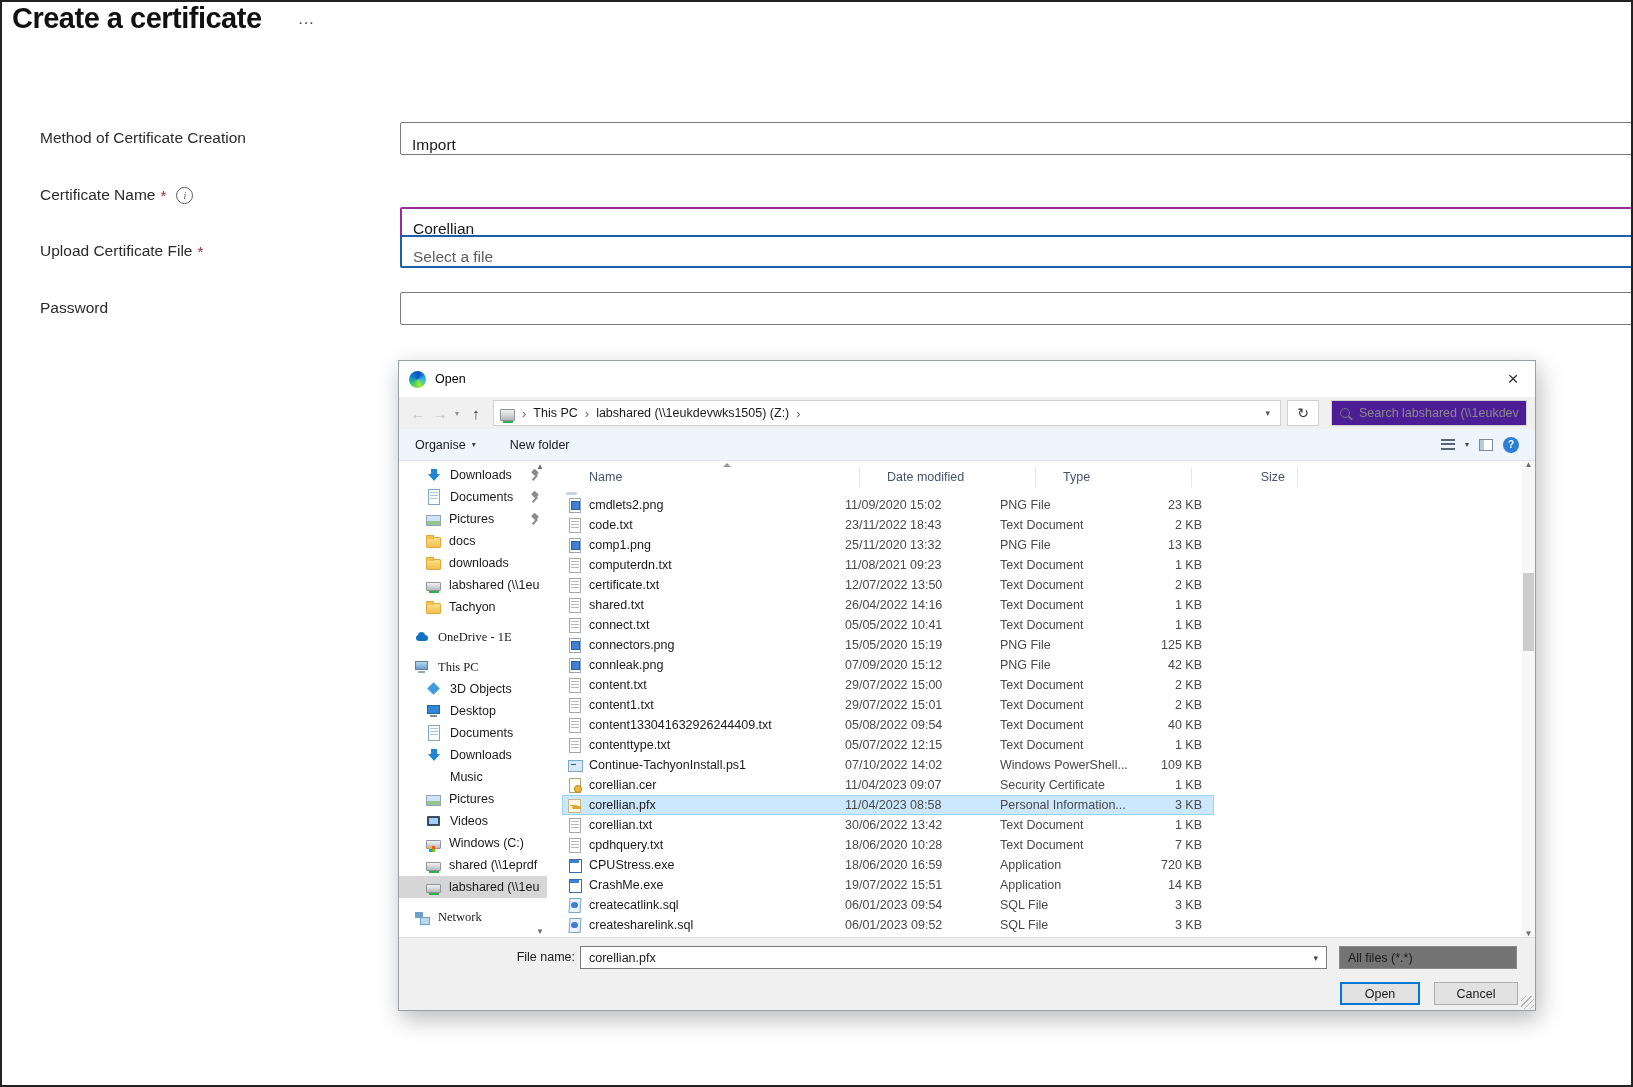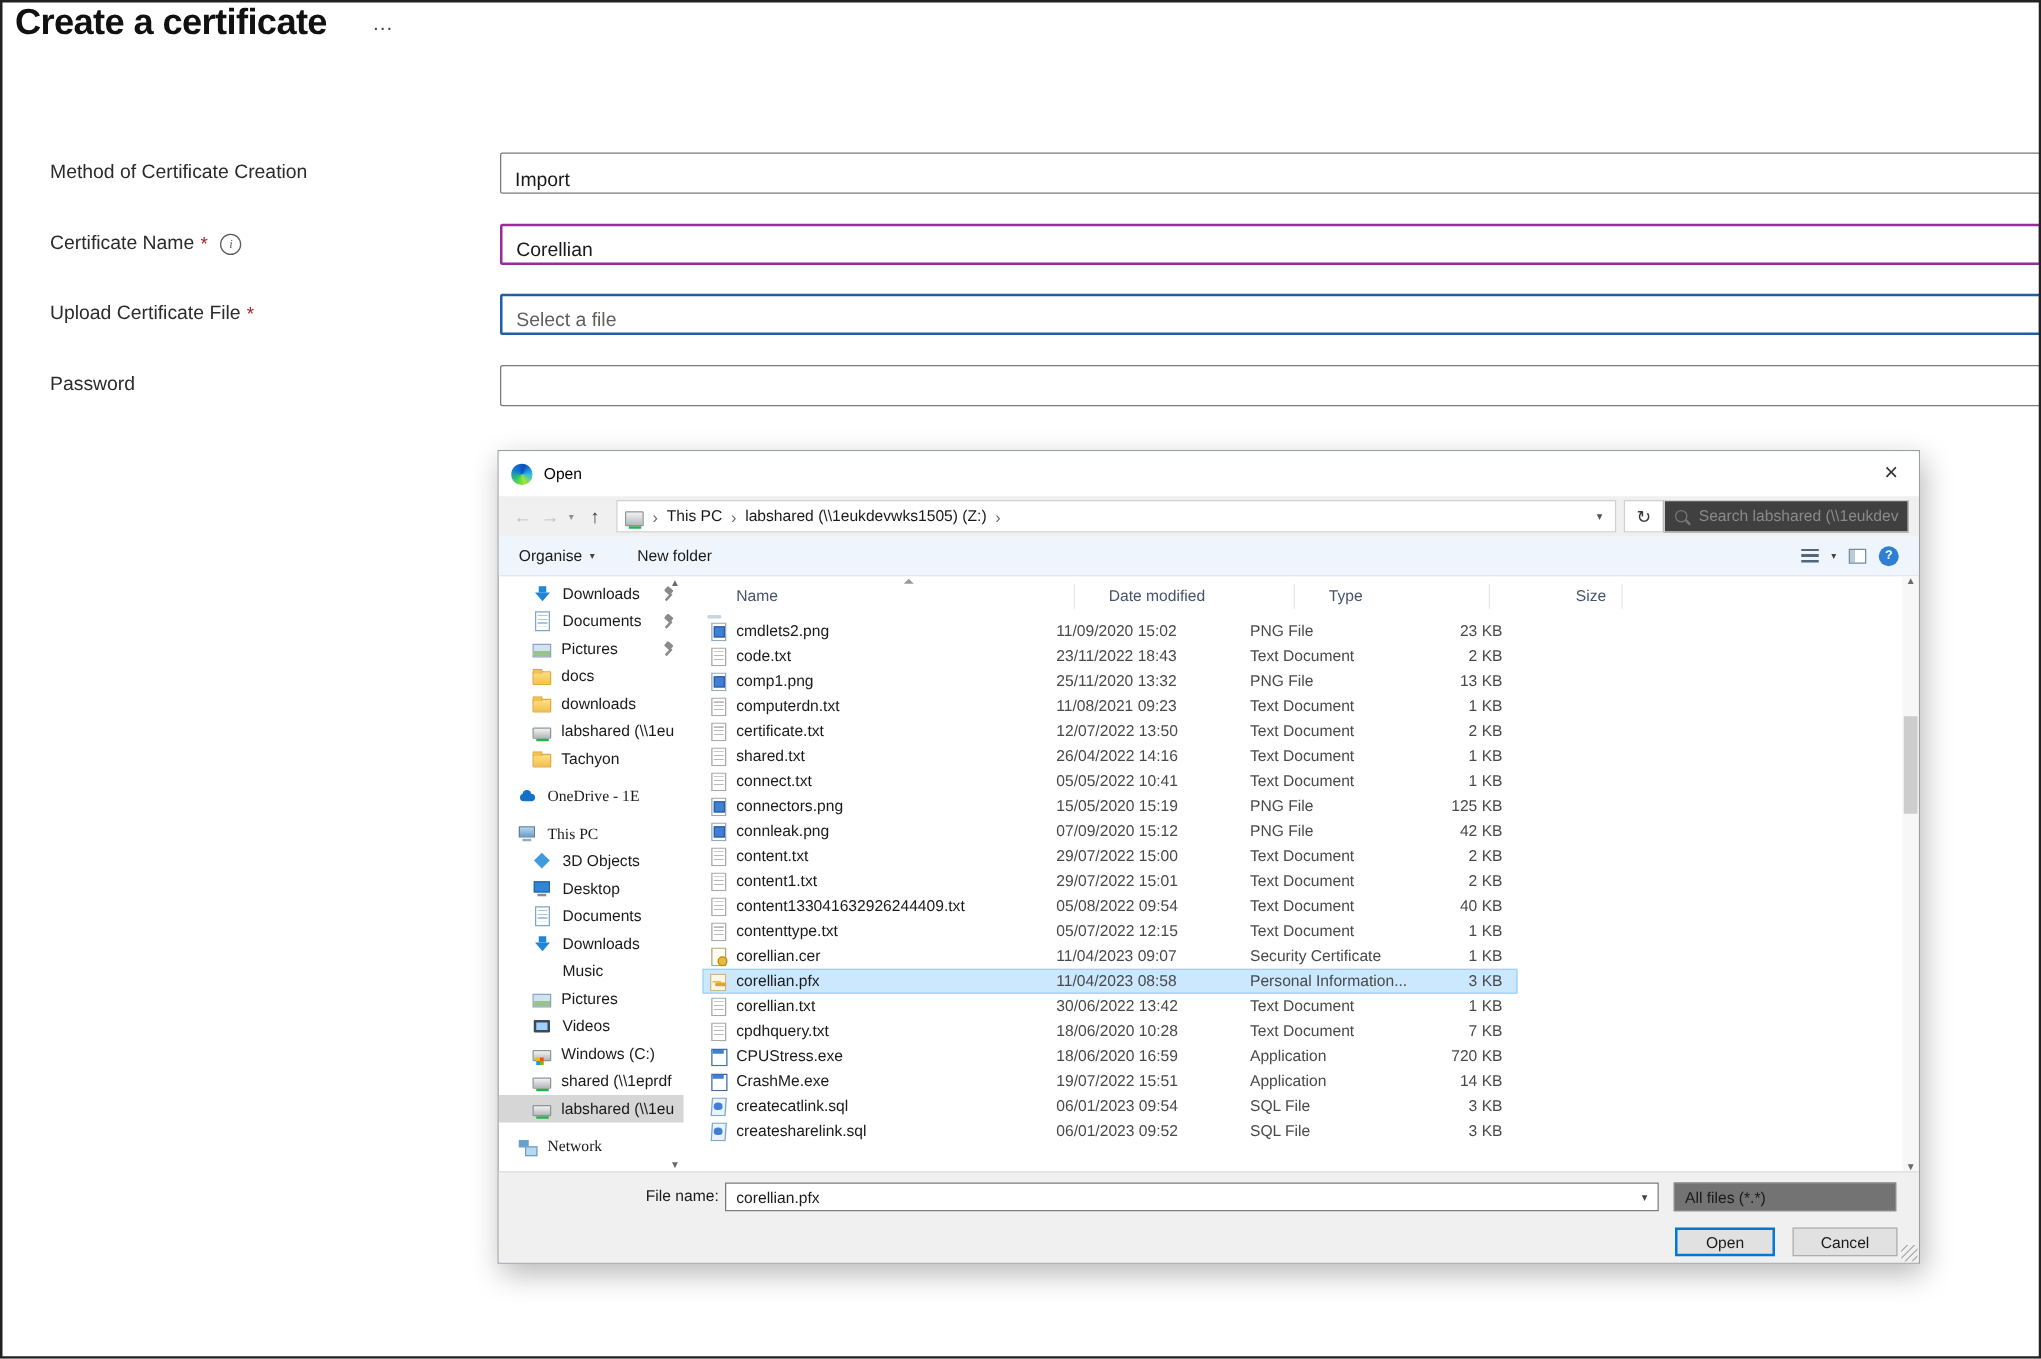--- a/index.html
+++ b/index.html
@@ -14,21 +14,21 @@
   .dots{color:#4a4a4a;font-size:17px;letter-spacing:1px;cursor:pointer;}
   .field-row{position:absolute;left:0;width:100%;height:33px;}
   .field-label{position:absolute;left:40px;top:7px;font-size:15.5px;color:#2b2b2b;display:flex;align-items:center;}
   .req{color:#a4262c;margin-left:5px;font-size:15px;}
   .info-i{margin-left:10px;width:15px;height:15px;border:1px solid #5a5a5a;border-radius:50%;
           font-size:10px;color:#5a5a5a;display:flex;align-items:center;justify-content:center;
           font-style:italic;font-family:"Liberation Serif",serif;}
   .field-input{position:absolute;left:400px;right:0;top:0;height:33px;background:#fff;
                border:1px solid #7a7a7a;border-radius:2px;box-sizing:border-box;
                display:flex;align-items:flex-end;padding:0 11px;font-size:15.5px;color:#1a1a1a;}
-  .field-input.b-purple{border:2px solid #962d98;}
+  .field-input.b-purple{border:2px solid #962d98;margin-top:28px;}
   .field-input.b-blue{border:2px solid #1d5fa8;}
   .placeholder{color:#605e5c;}
 
   
   .dialog{position:absolute;left:398px;top:360px;width:1136px;height:649px;background:#fff;
           border:1px solid #98a0a6;box-shadow:3px 8px 22px rgba(0,0,0,.28);
           font-size:12.5px;color:#1a1a1a;z-index:10;}
   .titlebar{height:36px;display:flex;align-items:center;padding-left:10px;background:#fff;position:relative;}
   .edge-icon{width:17px;height:17px;border-radius:50%;flex:none;
              background:conic-gradient(from 160deg at 50% 50%,#9ee82e,#35c66c,#1279d8,#0b4dbb,#2db8e8,#9ee82e);}
@@ -41,22 +41,22 @@
   .nav-btn{width:22px;text-align:center;font-size:15px;color:#c0c0c0;flex:none;}
   .nav-dd{width:12px;text-align:center;font-size:8px;color:#909090;flex:none;}
   .nav-up{width:26px;text-align:center;font-size:15px;color:#3b3b3b;flex:none;}
   .addressbar{flex:1;height:26px;background:#fff;border:1px solid #d0d0d0;display:flex;
               align-items:center;padding:0 6px;margin:0 6px 0 4px;box-sizing:border-box;overflow:hidden;}
   .crumb-sep{color:#6a6a6a;font-size:13px;padding:0 7px;}
   .crumb{color:#1a1a1a;white-space:nowrap;cursor:pointer;}
   .addr-caret{margin-left:auto;color:#555;font-size:9px;padding:0 4px;}
   .refresh-btn{width:32px;height:26px;background:#fff;border:1px solid #d0d0d0;box-sizing:border-box;
                display:flex;align-items:center;justify-content:center;font-size:14px;color:#3b3b3b;flex:none;}
-  .searchbox{width:196px;height:26px;background:#404040;border:1px solid #d0d0d0;box-sizing:border-box;
-             display:flex;align-items:center;padding:0 8px;gap:9px;overflow:hidden;flex:none;}
+  .searchbox{width:196px;height:26px;background:#4c1d95;border:1px solid #d0d0d0;box-sizing:border-box;
+             display:flex;align-items:center;padding:0 8px;margin-left:12px;gap:9px;overflow:hidden;flex:none;}
   .mag{width:8px;height:8px;border:1.5px solid #767676;border-radius:50%;position:relative;flex:none;}
   .mag::after{content:"";position:absolute;left:7px;top:8px;width:5px;height:1.5px;background:#767676;transform:rotate(45deg);}
   .search-text{color:#8a8a8a;white-space:nowrap;}
 
   .cmdbar{position:absolute;top:68px;left:0;right:0;height:32px;background:#eef5fc;
           border-bottom:1px solid #e2e8ee;display:flex;align-items:center;padding:0 16px;box-sizing:border-box;}
   .cmd-item{color:#1a1a1a;margin-right:34px;display:flex;align-items:center;gap:6px;cursor:pointer;}
   .cmd-caret{font-size:8px;color:#444;}
   .cmd-right{margin-left:auto;display:flex;align-items:center;gap:10px;}
   .view-list-icon{width:14px;height:11px;background:repeating-linear-gradient(to bottom,#53667a 0 2px,transparent 2px 4.5px);}
@@ -479,20 +479,29 @@
             <div class="cell c-name">
               <span class="f-ic f-txt"></span>
               <span>contenttype.txt</span>
             </div>
             <div class="cell c-date">05/07/2022 12:15</div>
             <div class="cell c-type">Text Document</div>
             <div class="cell c-size">1 KB</div>
           </div>
           <div class="file-row">
             <div class="cell c-name">
+              <span class="f-ic f-ps1"></span>
+              <span>Continue-TachyonInstall.ps1</span>
+            </div>
+            <div class="cell c-date">07/10/2022 14:02</div>
+            <div class="cell c-type">Windows PowerShell...</div>
+            <div class="cell c-size">109 KB</div>
+          </div>
+          <div class="file-row">
+            <div class="cell c-name">
               <span class="f-ic f-cer"></span>
               <span>corellian.cer</span>
             </div>
             <div class="cell c-date">11/04/2023 09:07</div>
             <div class="cell c-type">Security Certificate</div>
             <div class="cell c-size">1 KB</div>
           </div>
           <div class="file-row row-selected">
             <div class="cell c-name">
               <span class="f-ic f-pfx"></span>

